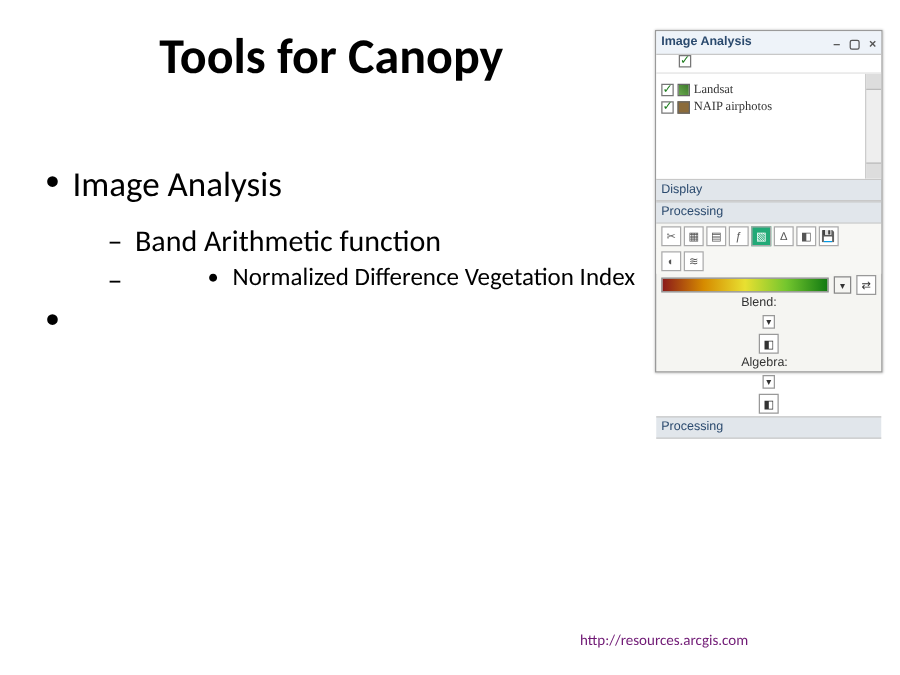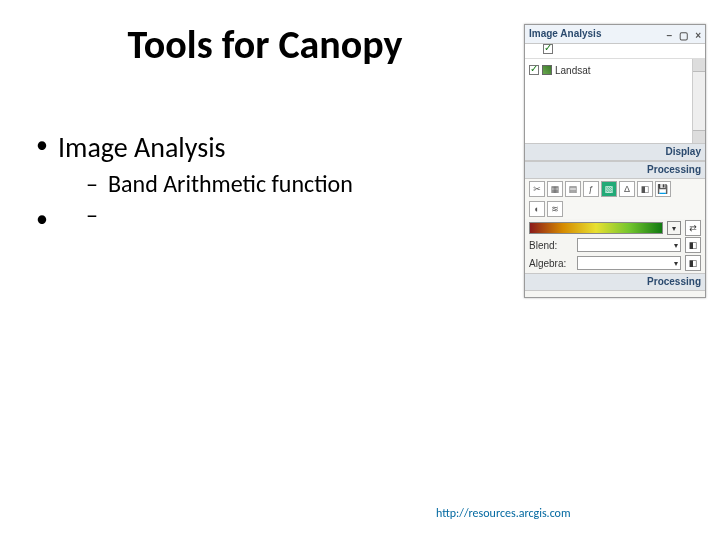--- a/index.html
+++ b/index.html
@@ -49,21 +49,21 @@
   }
   ul.lvl1 > li::before {
     content: "•";
     position: absolute;
     left: 6px;
     top: 0;
     font-size: 24px;
   }
   ul.lvl2 {
     list-style: none;
-    margin: 4px 0 6px 0;
+    margin: 14px 0 6px 0;
     padding: 0;
   }
   ul.lvl2 > li {
     font-size: 24px;
     padding-left: 50px;
     position: relative;
     margin-bottom: 2px;
   }
   ul.lvl2 > li::before {
     content: "–";
@@ -84,23 +84,23 @@
   ul.lvl3 > li::before {
     content: "•";
     position: absolute;
     left: 58px;
     top: 0;
     font-size: 18px;
   }
   .source {
     position: absolute;
     bottom: 20px;
-    left: 436px;
+    left: 464px;
     font-size: 12px;
-    color: #0369a1;
+    color: #701a75;
     margin-top: 42px;
   }
 
   
   .panel {
     position: absolute;
     top: 24px;
     right: 14px;
     width: 180px;
     height: 272px;
@@ -129,38 +129,38 @@
     color: #555;
     letter-spacing: 2px;
   }
   .panel-section-head {
     background: #e1e6eb;
     border-top: 1px solid #c8c8c8;
     border-bottom: 1px solid #c8c8c8;
     height: 16px;
     line-height: 16px;
     padding: 0 4px;
-    font-weight: bold;
+    font-weight: normal;
     color: #2b4a6e;
     font-size: 10px;
-    text-align: right;
   }
   .layer-list {
     padding: 4px 4px 8px 4px;
     background: #fff;
     height: 72px;
     overflow: hidden;
     position: relative;
   }
   .layer-row {
     display: flex;
-    align-items: center;
+    align-items: flex-end;
     gap: 3px;
     height: 14px;
     font-size: 10px;
+    font-family: Liberation Serif, serif;
   }
   .cb {
     display: inline-block;
     width: 10px;
     height: 10px;
     border: 1px solid #777;
     background: #fff;
     position: relative;
     box-sizing: border-box;
   }
@@ -227,20 +227,21 @@
     border:1px solid #888;
     display:inline-flex;align-items:center;justify-content:center;
     font-size:8px; color:#333;
   }
   .combo {
     display:flex;
     align-items:center;
     margin: 2px 4px;
     gap: 4px;
     font-size: 10px;
+    flex-direction: column;
   }
   .combo-label {
     width: 44px;
     color:#333;
   }
   .combo-box {
     flex:1;
     height:14px;
     border:1px solid #999;
     background:#fff;
@@ -283,20 +284,23 @@
 
   <div class="title">Tools for Canopy</div>
 
   <div class="content">
     <ul class="lvl1">
       <li>
         <span>Image Analysis</span>
         <ul class="lvl2">
           <li>Band Arithmetic function</li>
           <li>
+            <ul class="lvl3">
+              <li>Normalized Difference Vegetation Index</li>
+            </ul>
           </li>
         </ul>
       </li>
       <li>
       </li>
     </ul>
   </div>
 
   <div class="source">http://resources.arcgis.com</div>
 
@@ -308,20 +312,25 @@
 
     <div class="layer-list-small">
       <span class="cb checked"></span>
     </div>
 
     <div class="layer-list">
       <div class="layer-row">
         <span class="cb checked"></span>
         <span class="swatch sw-green"></span>
         <span>Landsat</span>
+      </div>
+      <div class="layer-row">
+        <span class="cb checked"></span>
+        <span class="swatch sw-brown"></span>
+        <span>NAIP airphotos</span>
       </div>
       <div class="scrollbar-mock"></div>
     </div>
 
     <div class="panel-section-head">Display</div>
 
     <div class="panel-section-head">Processing</div>
 
     <div class="toolbar-row">
       <span class="tiny-icon">✂</span>

